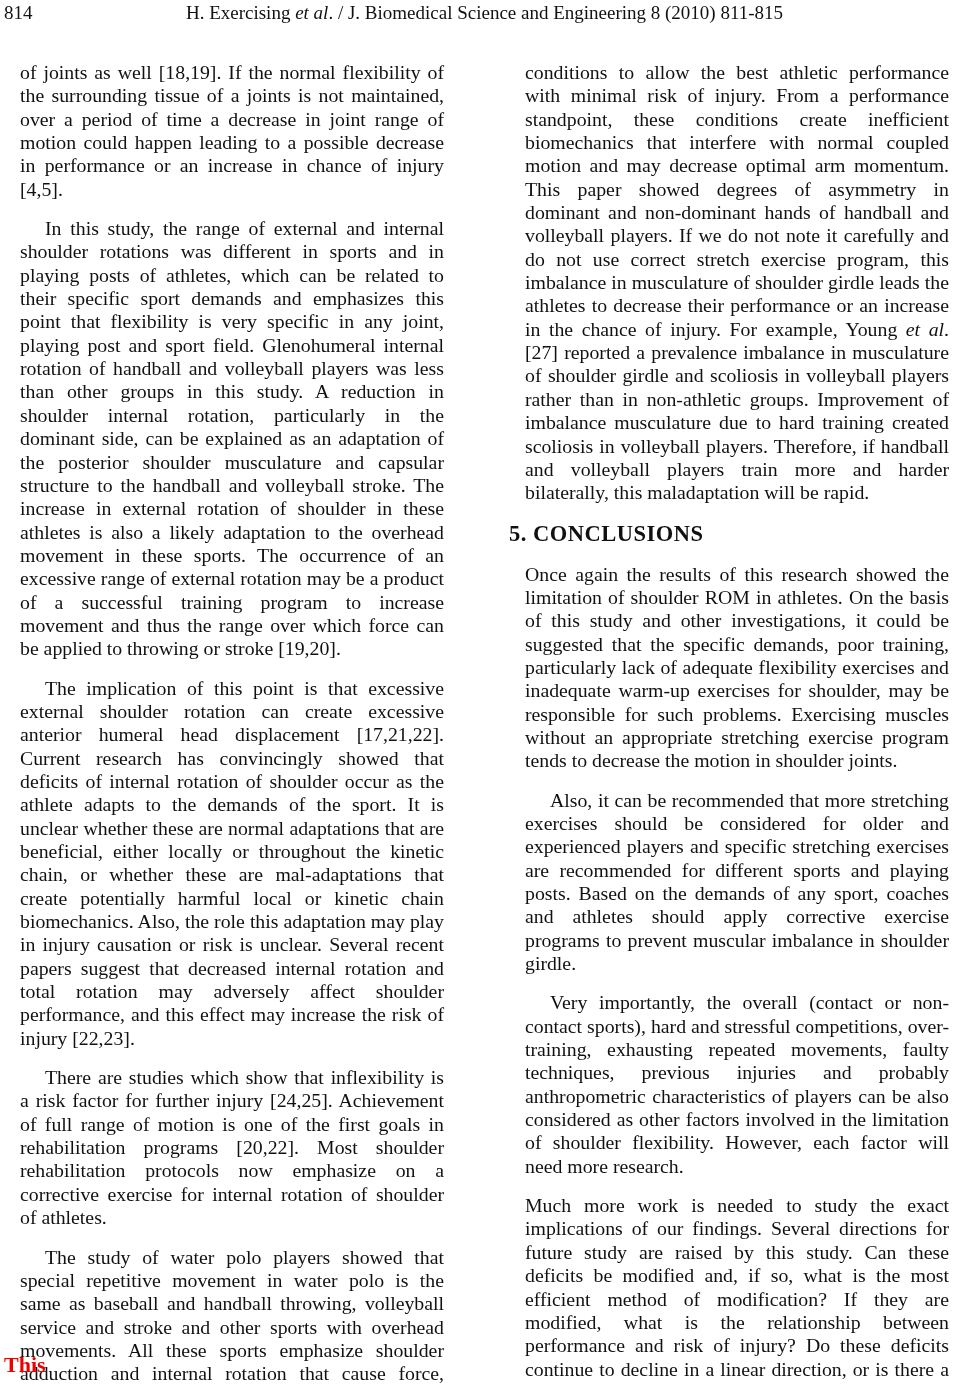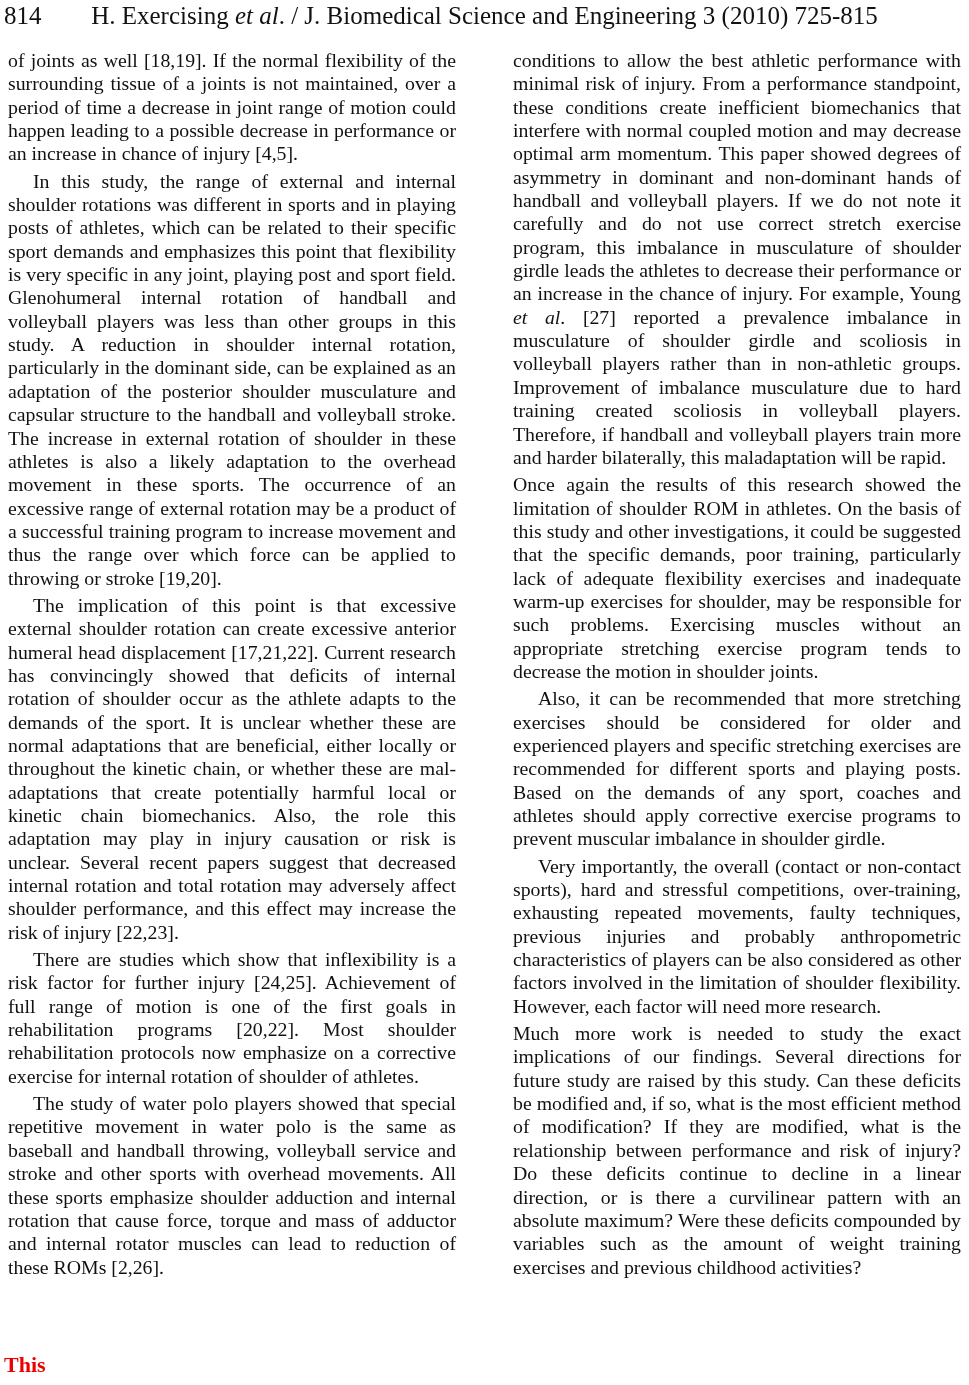--- a/index.html
+++ b/index.html
@@ -7,40 +7,40 @@
     width: 969px; height: 1385px;
     position: relative;
     font-family: "Liberation Serif", serif;
     color: #111111;
     -webkit-font-smoothing: antialiased;
   }
   .page-header {
     position: absolute;
     top: 2px; left: 4px; right: 4px;
     height: 24px;
-    font-size: 25px;
+    font-size: 19px;
   }
   .page-number { position: absolute; left: 0; top: 0; }
   .header-title { position: absolute; left: 0; right: 0; top: 0; text-align: center; }
   .italic { font-style: italic; }
 
   .columns {
     position: absolute;
     top: 45px; left: 4px;
     width: 961px;
     display: flex;
     gap: 49px;
   }
   .col {
     width: 456px;
     font-size: 19.8px;
     line-height: 23.35px;
     text-align: justify;
   }
-  .col p { margin: 4px; }
+  .col p { margin: 16px; }
   .col p.ind { text-indent: 25px; }
   .section-heading {
     font-size: 22.5px;
     font-weight: bold;
     margin: 15px 0 12px 0;
     text-align: left;
     line-height: 26px;
     letter-spacing: 0.5px;
   }
   .page-footer {
@@ -59,35 +59,36 @@
     font-family: "Liberation Serif", serif;
     font-weight: bold;
     font-size: 22px;
   }
 </style>
 </head>
 <body>
 
 <div class="page-header">
   <span class="page-number">814</span>
-  <div class="header-title"><span>H. Exercising </span><span class="italic">et al</span><span>. / J. Biomedical Science and Engineering 3 (2010) 725-815</span></div>
+  <div class="header-title"><span>H. Exercising </span><span class="italic">et al</span><span>. / J. Biomedical Science and Engineering 8 (2010) 811-815</span></div>
 </div>
 
 <div class="columns">
 
   <div class="col">
     <p>of joints as well [18,19]. If the normal flexibility of the surrounding tissue of a joints is not maintained, over a period of time a decrease in joint range of motion could happen leading to a possible decrease in performance or an increase in chance of injury [4,5].</p>
     <p class="ind">In this study, the range of external and internal shoulder rotations was different in sports and in playing posts of athletes, which can be related to their specific sport demands and emphasizes this point that flexibility is very specific in any joint, playing post and sport field. Glenohumeral internal rotation of handball and volleyball players was less than other groups in this study. A reduction in shoulder internal rotation, particularly in the dominant side, can be explained as an adaptation of the posterior shoulder musculature and capsular structure to the handball and volleyball stroke. The increase in external rotation of shoulder in these athletes is also a likely adaptation to the overhead movement in these sports. The occurrence of an excessive range of external rotation may be a product of a successful training program to increase movement and thus the range over which force can be applied to throwing or stroke [19,20].</p>
     <p class="ind">The implication of this point is that excessive external shoulder rotation can create excessive anterior humeral head displacement [17,21,22]. Current research has convincingly showed that deficits of internal rotation of shoulder occur as the athlete adapts to the demands of the sport. It is unclear whether these are normal adaptations that are beneficial, either locally or throughout the kinetic chain, or whether these are mal-adaptations that create potentially harmful local or kinetic chain biomechanics. Also, the role this adaptation may play in injury causation or risk is unclear. Several recent papers suggest that decreased internal rotation and total rotation may adversely affect shoulder performance, and this effect may increase the risk of injury [22,23].</p>
     <p class="ind">There are studies which show that inflexibility is a risk factor for further injury [24,25]. Achievement of full range of motion is one of the first goals in rehabilitation programs [20,22]. Most shoulder rehabilitation protocols now emphasize on a corrective exercise for internal rotation of shoulder of athletes.</p>
     <p class="ind">The study of water polo players showed that special repetitive movement in water polo is the same as baseball and handball throwing, volleyball service and stroke and other sports with overhead movements. All these sports emphasize shoulder adduction and internal rotation that cause force, torque and mass of adductor and internal rotator muscles can lead to reduction of these ROMs [2,26].</p>
   </div>
 
   <div class="col">
     <p><span>conditions to allow the best athletic performance with minimal risk of injury. From a performance standpoint, these conditions create inefficient biomechanics that interfere with normal coupled motion and may decrease optimal arm momentum. This paper showed degrees of asymmetry in dominant and non-dominant hands of handball and volleyball players. If we do not note it carefully and do not use correct stretch exercise program, this imbalance in musculature of shoulder girdle leads the athletes to decrease their performance or an increase in the chance of injury. For example, Young </span><span class="italic">et al</span><span>. [27] reported a prevalence imbalance in musculature of shoulder girdle and scoliosis in volleyball players rather than in non-athletic groups. Improvement of imbalance musculature due to hard training created scoliosis in volleyball players. Therefore, if handball and volleyball players train more and harder bilaterally, this maladaptation will be rapid.</span></p>
+    <h2 class="section-heading">5. CONCLUSIONS</h2>
     <p>Once again the results of this research showed the limitation of shoulder ROM in athletes. On the basis of this study and other investigations, it could be suggested that the specific demands, poor training, particularly lack of adequate flexibility exercises and inadequate warm-up exercises for shoulder, may be responsible for such problems. Exercising muscles without an appropriate stretching exercise program tends to decrease the motion in shoulder joints.</p>
     <p class="ind">Also, it can be recommended that more stretching exercises should be considered for older and experienced players and specific stretching exercises are recommended for different sports and playing posts. Based on the demands of any sport, coaches and athletes should apply corrective exercise programs to prevent muscular imbalance in shoulder girdle.</p>
     <p class="ind">Very importantly, the overall (contact or non-contact sports), hard and stressful competitions, over-training, exhausting repeated movements, faulty techniques, previous injuries and probably anthropometric characteristics of players can be also considered as other factors involved in the limitation of shoulder flexibility. However, each factor will need more research.</p>
     <p>Much more work is needed to study the exact implications of our findings. Several directions for future study are raised by this study. Can these deficits be modified and, if so, what is the most efficient method of modification? If they are modified, what is the relationship between performance and risk of injury? Do these deficits continue to decline in a linear direction, or is there a curvilinear pattern with an absolute maximum? Were these deficits compounded by variables such as the amount of weight training exercises and previous childhood activities?</p>
   </div>
 
 </div>
 
 <div class="page-footer">
   <span class="journal-logo" style="color: rgb(238, 0, 0);">This</span>

